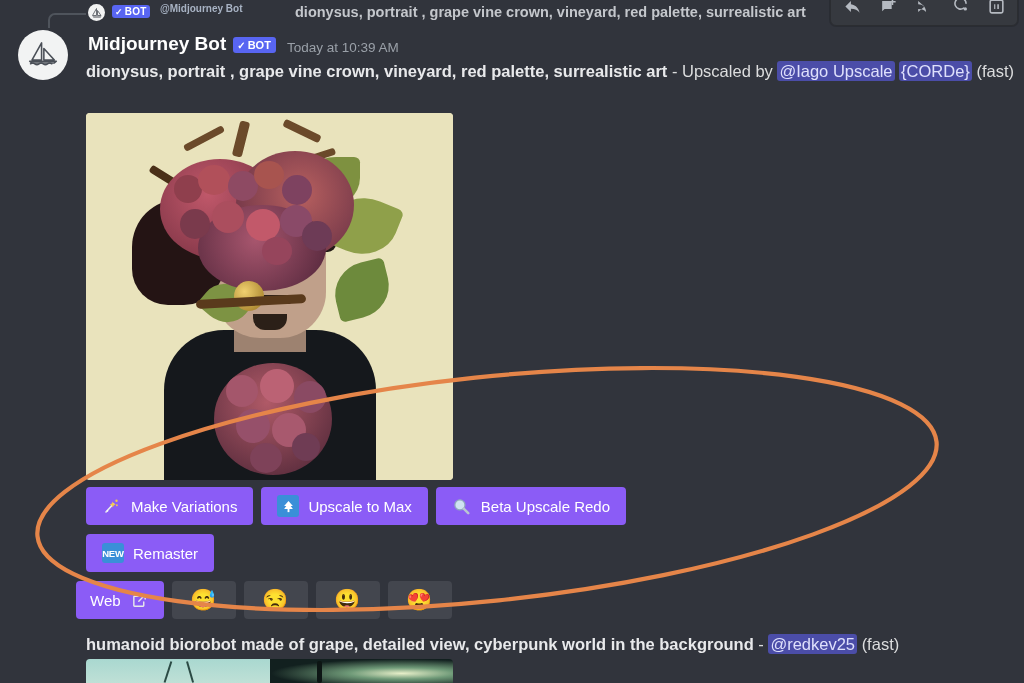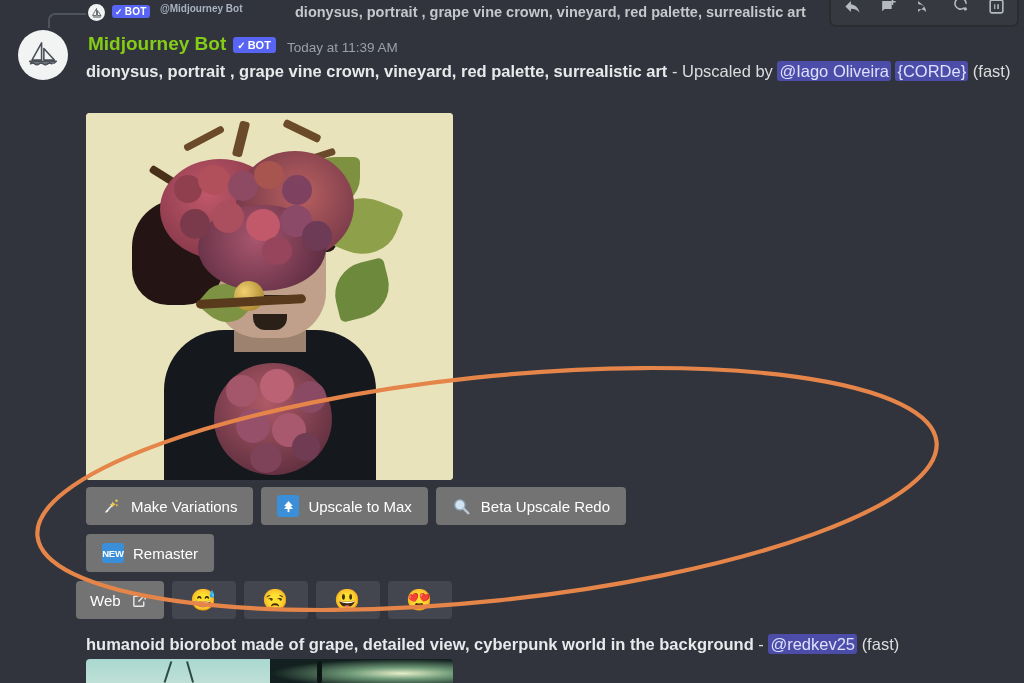--- a/index.html
+++ b/index.html
@@ -59,21 +59,21 @@
 
   
   #msg-avatar{
     position:absolute;left:18px;top:30px;width:50px;height:50px;border-radius:50%;
     background:#f2f3f3;display:flex;align-items:center;justify-content:center;
   }
   #msg-header{
     position:absolute;left:88px;top:33px;
     display:flex;align-items:center;gap:7px;white-space:nowrap;
   }
-  #msg-author{ color:#84cc16; font-size:19px; font-weight:bold; }
+  #msg-author{ color:#ffffff; font-size:19px; font-weight:bold; }
   .bot-tag{
     background:#5865f2;color:#fff;border-radius:3px;
     font-size:11px;font-weight:bold;padding:2px 5px 2px 4px;
     display:flex;align-items:center;gap:2px;position:relative;top:1px;
   }
   .bot-tag .ck{font-size:10px;}
   #msg-time{ color:#9aa0a8;font-size:13.5px;position:relative;top:3px;margin-left:4px; }
 
   #msg-body{
     position:absolute;left:86px;top:58px;width:930px;
@@ -127,21 +127,21 @@
     background:radial-gradient(circle at 35% 35%,#f0d070,#9a7420);
   }
   #gen-image .cluster{
     position:absolute;border-radius:50%;
     filter:blur(.4px);
   }
 
   
   .btn-row{position:absolute;display:flex;gap:8px;}
   .mj-btn{
-    height:38px;background:#737373;border-radius:4px;
+    height:38px;background:#8b5cf6;border-radius:4px;
     display:flex;align-items:center;gap:9px;padding:0 16px;
     color:#fff;font-size:15px;font-weight:500;white-space:nowrap;
     border:none;cursor:pointer;font-family:"Liberation Sans",sans-serif;
   }
   .mj-btn.sq{padding:0 14px;}
   .emoji-btn{
     width:64px;height:38px;background:#43464e;border-radius:4px;
     display:flex;align-items:center;justify-content:center;font-size:21px;
     border:none;cursor:pointer;
   }
@@ -257,25 +257,25 @@
     <path d="M12.6 7.4 L12.6 15.6 L20 15.6 Z" fill="none" stroke="#4a4f57" stroke-width="1.1" stroke-linejoin="round"></path>
   </svg>
 </div>
 
 <div id="msg-header">
   <span id="msg-author">Midjourney Bot</span>
   <span class="bot-tag">
     <span class="ck">✓</span>
     <span>BOT</span>
   </span>
-  <span id="msg-time">Today at 11:39 AM</span>
+  <span id="msg-time">Today at 10:39 AM</span>
 </div>
 
 <div id="msg-body">
-  <span>dionysus, portrait , grape vine crown, vineyard, red palette, surrealistic art</span><span class="plain"> - </span><span class="plain">Upscaled by</span><span class="plain"> </span><span class="mention">@Iago Oliveira</span>
+  <span>dionysus, portrait , grape vine crown, vineyard, red palette, surrealistic art</span><span class="plain"> - </span><span class="plain">Upscaled by</span><span class="plain"> </span><span class="mention">@Iago Upscale</span>
   <span class="mention">{CORDe}</span>
   <span class="fast">(fast)</span>
 </div>
 
 <div id="gen-image">
   <div class="sky"></div>
 
   <div class="torso"></div>
   <div class="neck"></div>
   <div class="face"></div>

